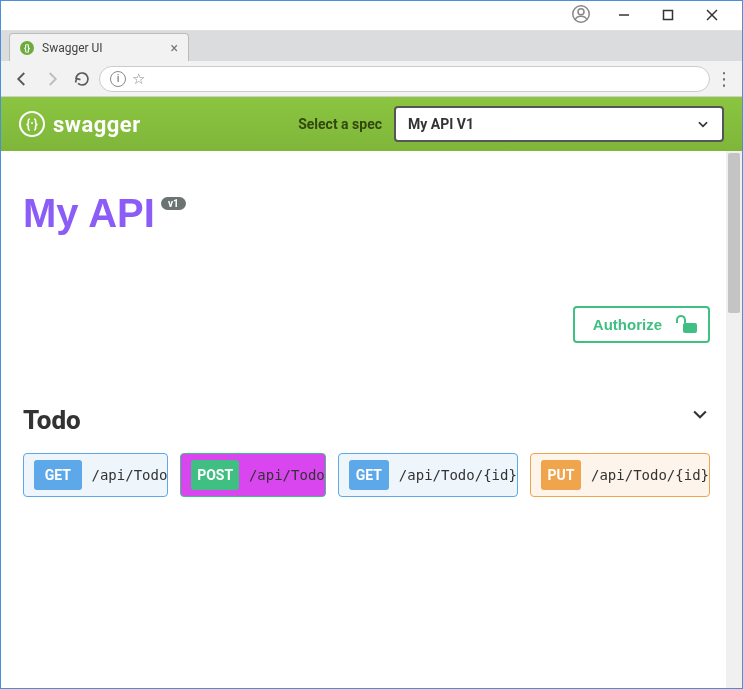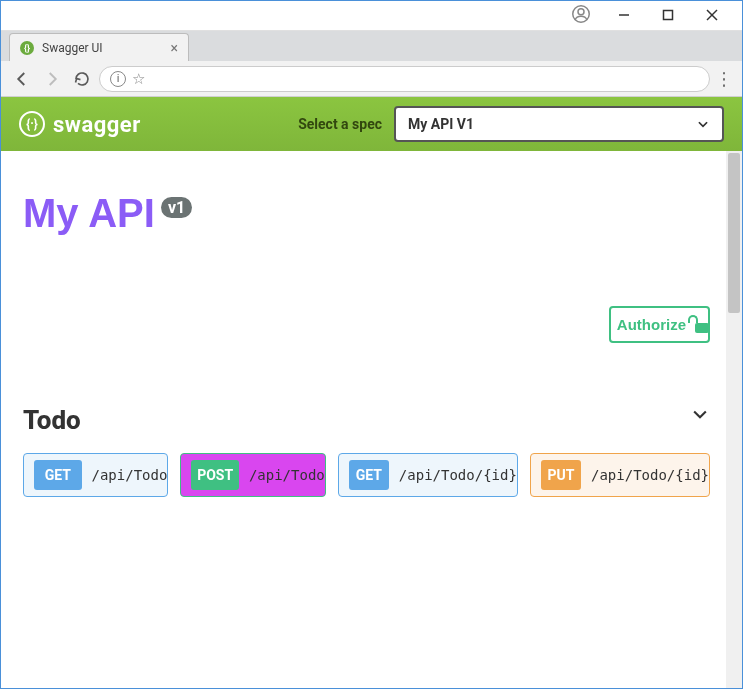--- a/index.html
+++ b/index.html
@@ -110,27 +110,27 @@
     height: calc(689px - 30px - 30px - 36px - 54px);
     overflow: hidden;
     position: relative;
   }
   .scrolltrack {
     position:absolute; right:0; top:0; bottom:0; width:16px; background:#f0f0f0;
   }
   .scrollthumb { position:absolute; right:2px; top:2px; width:12px; height:160px; background:#c4c4c4; border-radius:2px; }
   .apititle { display:flex; align-items:flex-start; gap:6px; }
   .apititle h1 { font-size:40px; font-weight:800; color:#8b5cf6; font-family: "Segoe UI", sans-serif; }
-  .verbadge { background:#6b7373; color:#fff; border-radius:12px; padding:1px 7px; font-size:16px; font-weight:700; margin-top:6px; }
+  .verbadge { background:#6b7373; color:#fff; border-radius:12px; padding:1px 7px; font-size:10px; font-weight:700; margin-top:6px; }
   .speclink { color:#3171c9; font-size:13px; text-decoration:underline; display:inline-block; margin-top:6px; }
   .authrow { display:flex; justify-content:flex-end; margin-top:70px; padding-right:10px; }
   .authbtn {
     border:2px solid #3fc082; color:#3fc082; background:#fff;
-    border-radius:4px; padding:8px 6px; font-weight:700; font-size:15px;
-    display:flex; align-items:center; gap:2px;
+    border-radius:4px; padding:8px 18px; font-weight:700; font-size:15px;
+    display:flex; align-items:center; gap:14px;
   }
   .lockicon { width:14px; height:16px; position:relative; }
   .lockicon .body { width:14px;height:10px;background:#3fc082;border-radius:2px;position:absolute;bottom:0; }
   .lockicon .shackle { width:10px;height:8px;border:2px solid #3fc082;border-bottom:none;border-radius:6px 6px 0 0;position:absolute;top:-2px;left:0; }
   .taghdr { display:flex; align-items:center; justify-content:space-between; margin-top:50px; padding-right:10px; }
   .taghdr h2 { font-size:26px; font-weight:800; color:#333;margin-top:12px; }
   .oplist { margin-top:18px; display:flex; flex-direction:row; gap:12px; padding-right:10px; }
   .op {
     border:1px solid; border-radius:4px; display:flex; align-items:center; height:44px; overflow:hidden;
   }

